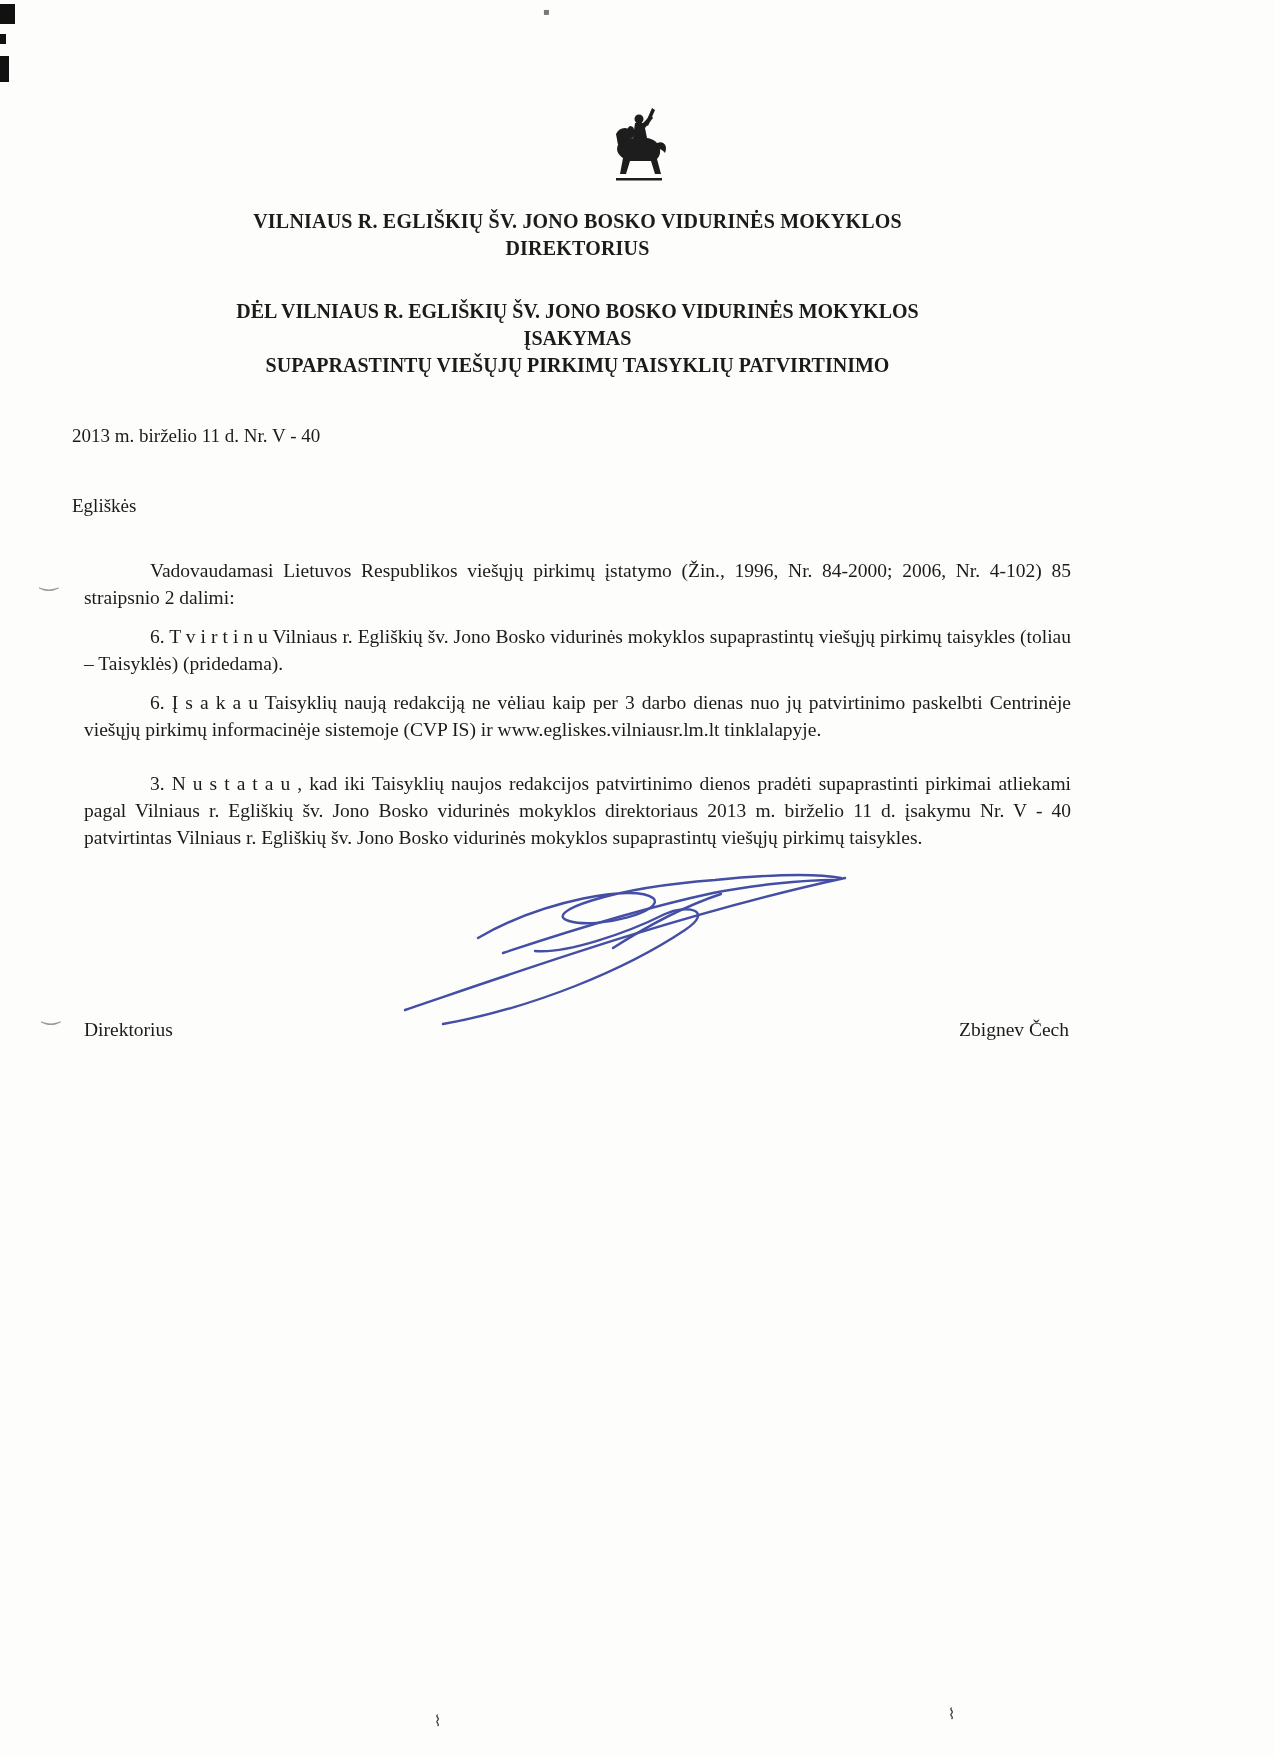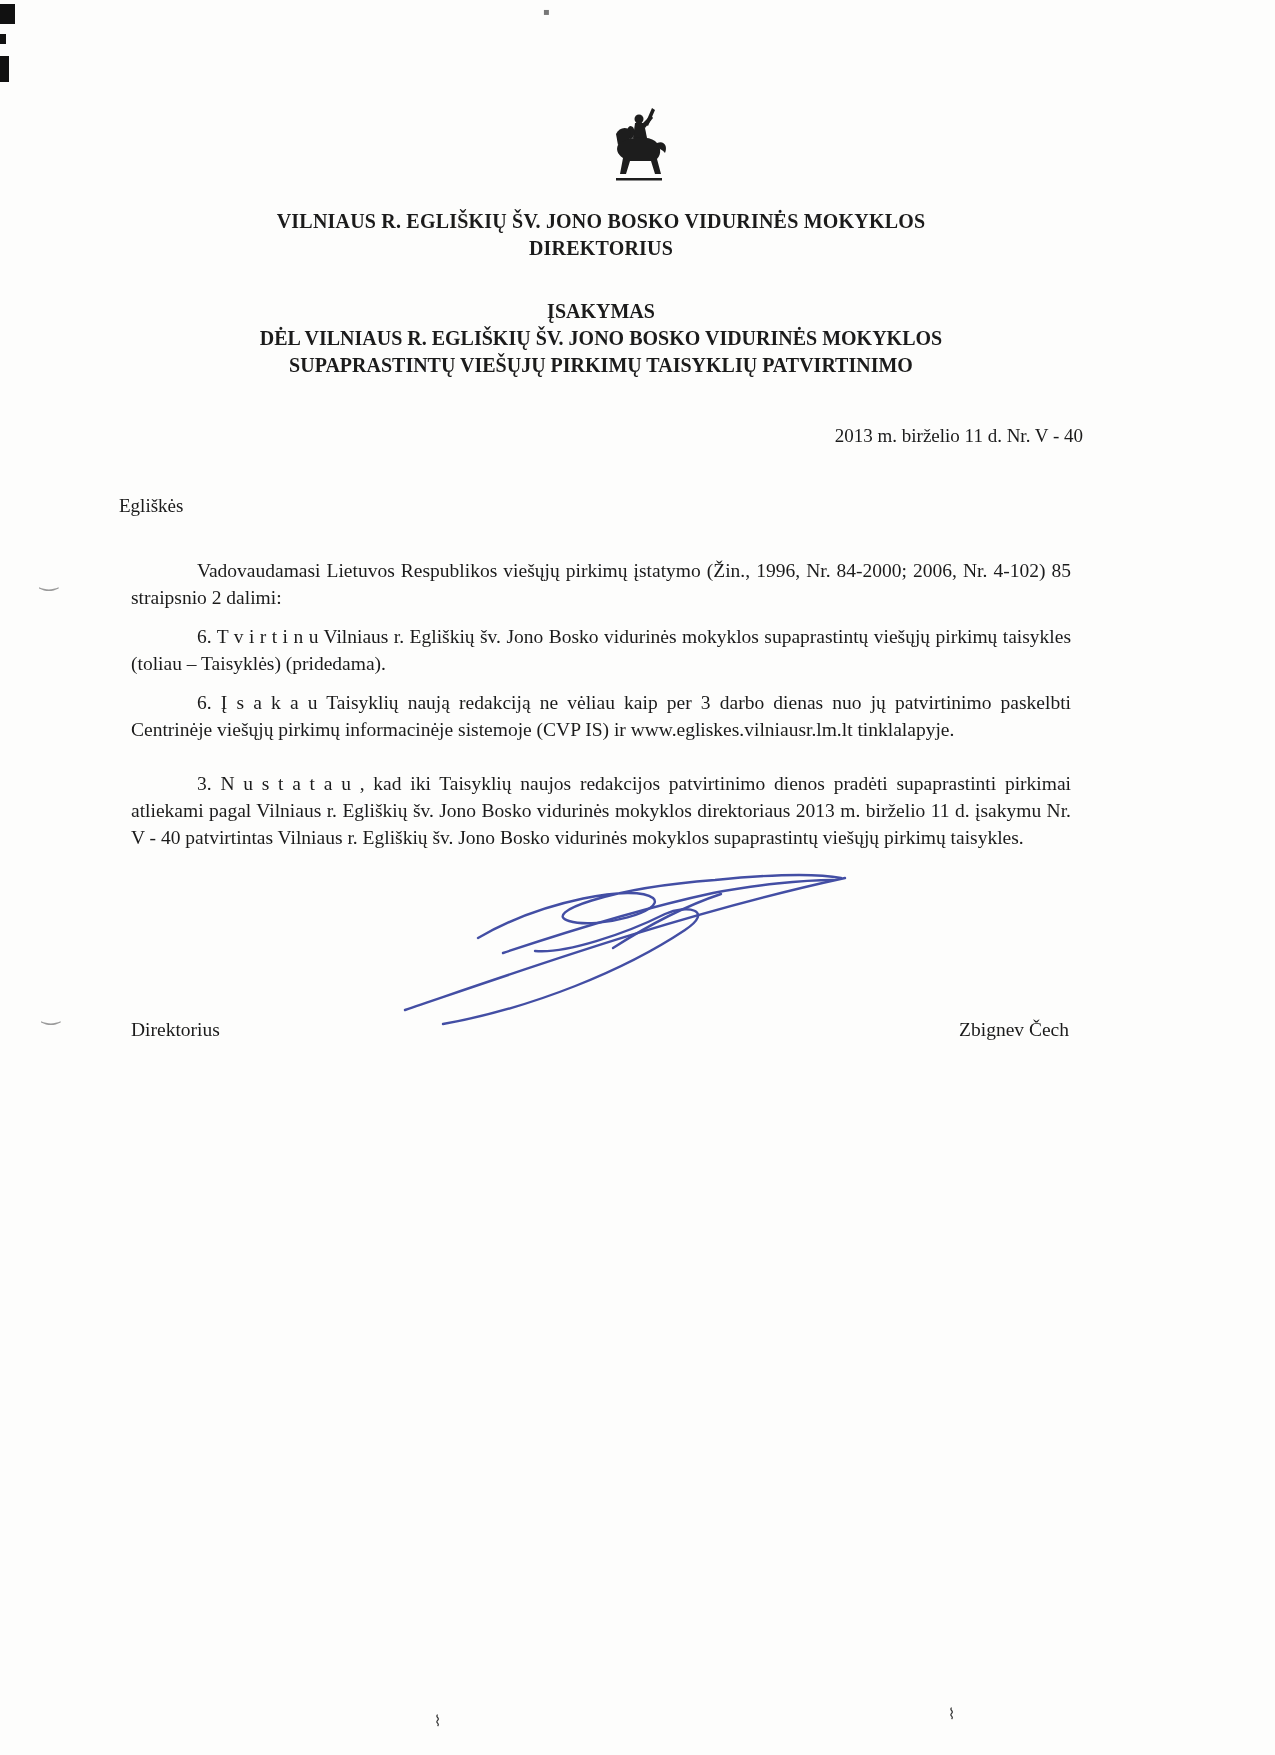--- a/index.html
+++ b/index.html
@@ -6,21 +6,21 @@
   .page{
     position:relative;
     width:1275px;height:1755px;
     margin:0 auto;
     background:#fdfdfc;
     font-family:"Liberation Serif","DejaVu Serif",serif;
     color:#1b1b1b;
     overflow:hidden;
   }
   .content{
-    padding:0 192px 0 119px; 
+    padding:0 192px 0 72px; 
   }
   .emblem-wrap{
     text-align:center;
     padding-top:106px;
     margin-bottom:18px;
   }
   .emblem{display:inline-block;}
   .head-org{
     font-weight:bold;
     font-size:20px;
@@ -29,21 +29,21 @@
     text-align:center;
   }
   .head-gap{height:36px;}
   .head-doc{
     font-weight:bold;
     font-size:20px;
     line-height:27px;
     text-align:center;
   }
   .date-line{
-    text-align:right;
+    text-align:left;
     font-size:19px;
     margin-top:46px;
   }
   .location-line{
     text-align:left;
     font-size:19px;
     margin-top:48px;
   }
   .body-text{
     margin-top:40px;
@@ -128,22 +128,22 @@
     </span>
   </div>
 
   <div class="content">
 
     <div class="head-org">VILNIAUS R. EGLIŠKIŲ ŠV. JONO BOSKO VIDURINĖS MOKYKLOS</div>
     <div class="head-org">DIREKTORIUS</div>
 
     <div class="head-gap"></div>
 
+    <div class="head-doc">DĖL VILNIAUS R. EGLIŠKIŲ ŠV. JONO BOSKO VIDURINĖS MOKYKLOS</div>
     <div class="head-doc">ĮSAKYMAS</div>
-    <div class="head-doc">DĖL VILNIAUS R. EGLIŠKIŲ ŠV. JONO BOSKO VIDURINĖS MOKYKLOS</div>
     <div class="head-doc">SUPAPRASTINTŲ VIEŠŲJŲ PIRKIMŲ TAISYKLIŲ PATVIRTINIMO</div>
 
     <div class="date-line">2013 m. birželio 11 d. Nr. V - 40</div>
 
     <div class="location-line">Egliškės</div>
 
     <div class="body-text">
       <p>Vadovaudamasi Lietuvos Respublikos viešųjų pirkimų įstatymo (Žin., 1996, Nr. 84-2000; 2006, Nr. 4-102) 85 straipsnio 2 dalimi:</p>
       <p>6. T v i r t i n u   Vilniaus r. Egliškių šv. Jono Bosko vidurinės mokyklos supaprastintų viešųjų pirkimų taisykles (toliau – Taisyklės) (pridedama).</p>
       <p>6. Į s a k a u   Taisyklių naują redakciją ne vėliau kaip per 3 darbo dienas nuo jų patvirtinimo paskelbti Centrinėje viešųjų pirkimų informacinėje sistemoje (CVP IS) ir www.egliskes.vilniausr.lm.lt tinklalapyje.</p>

